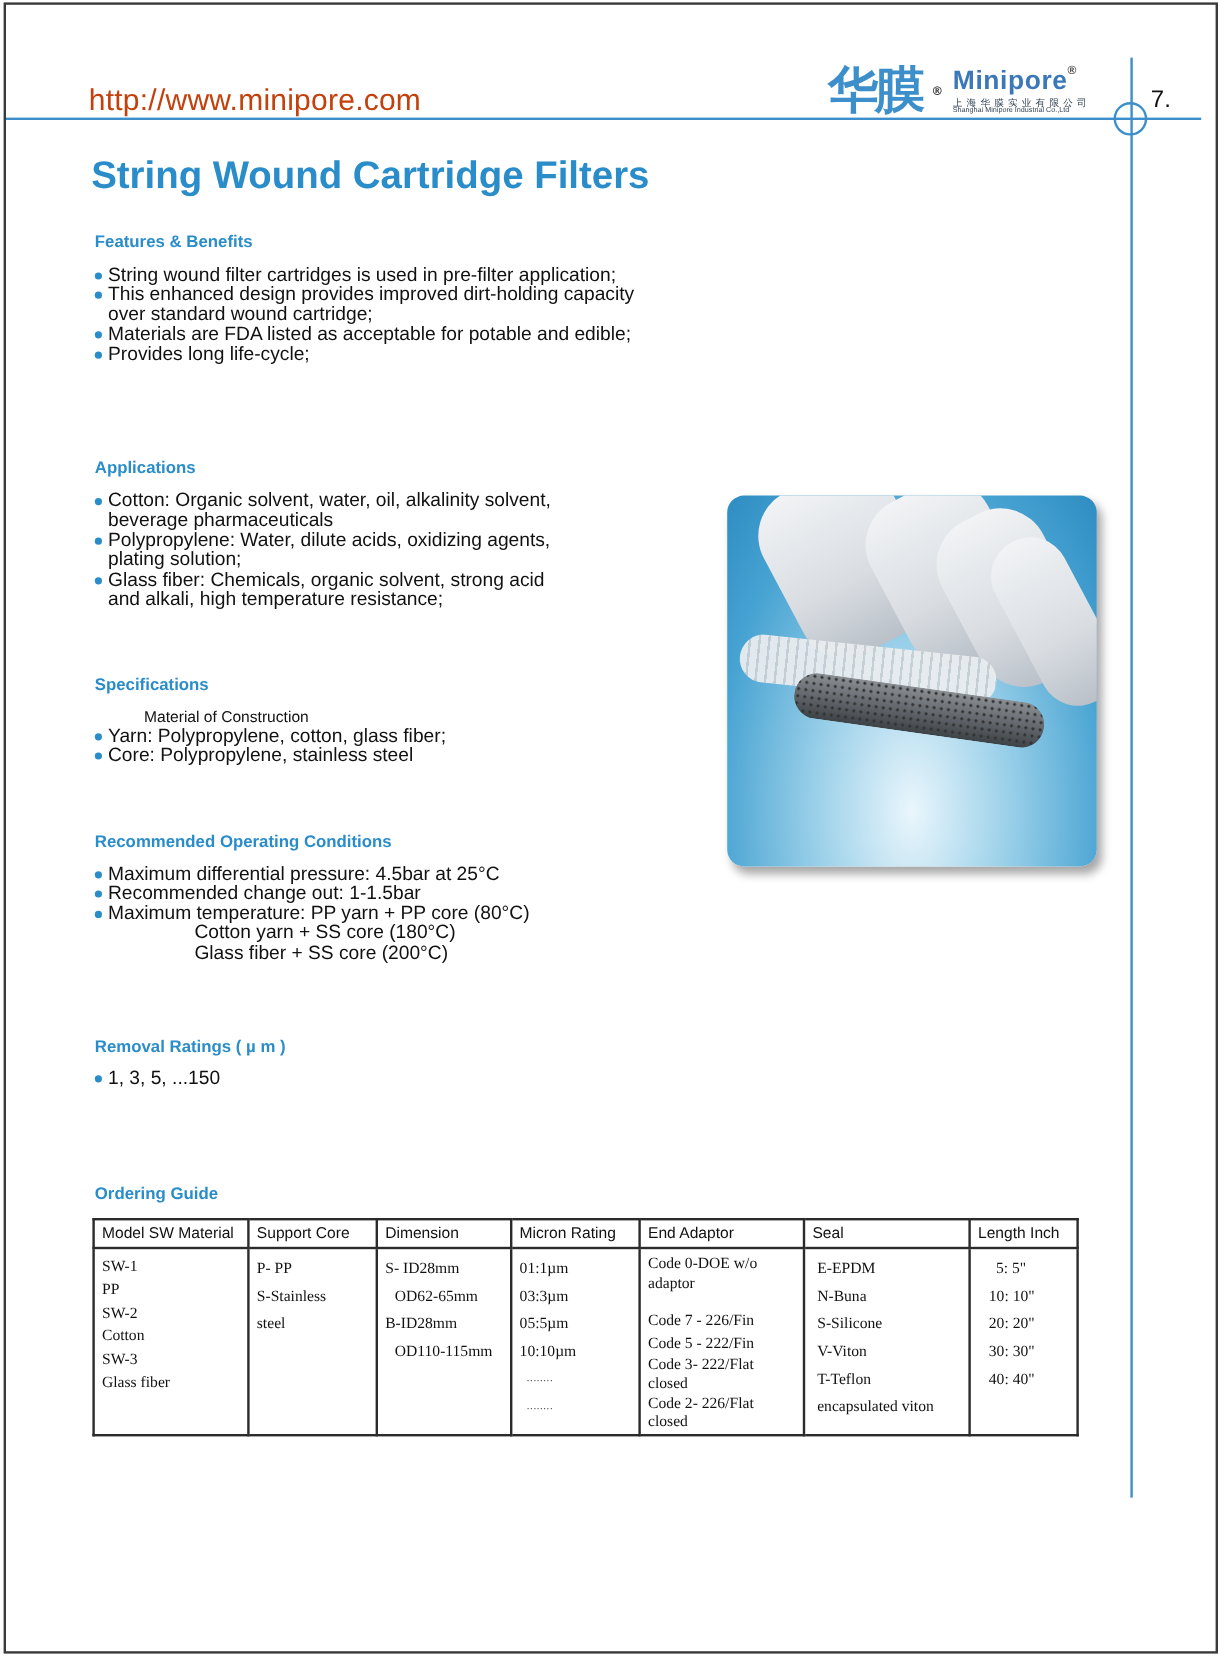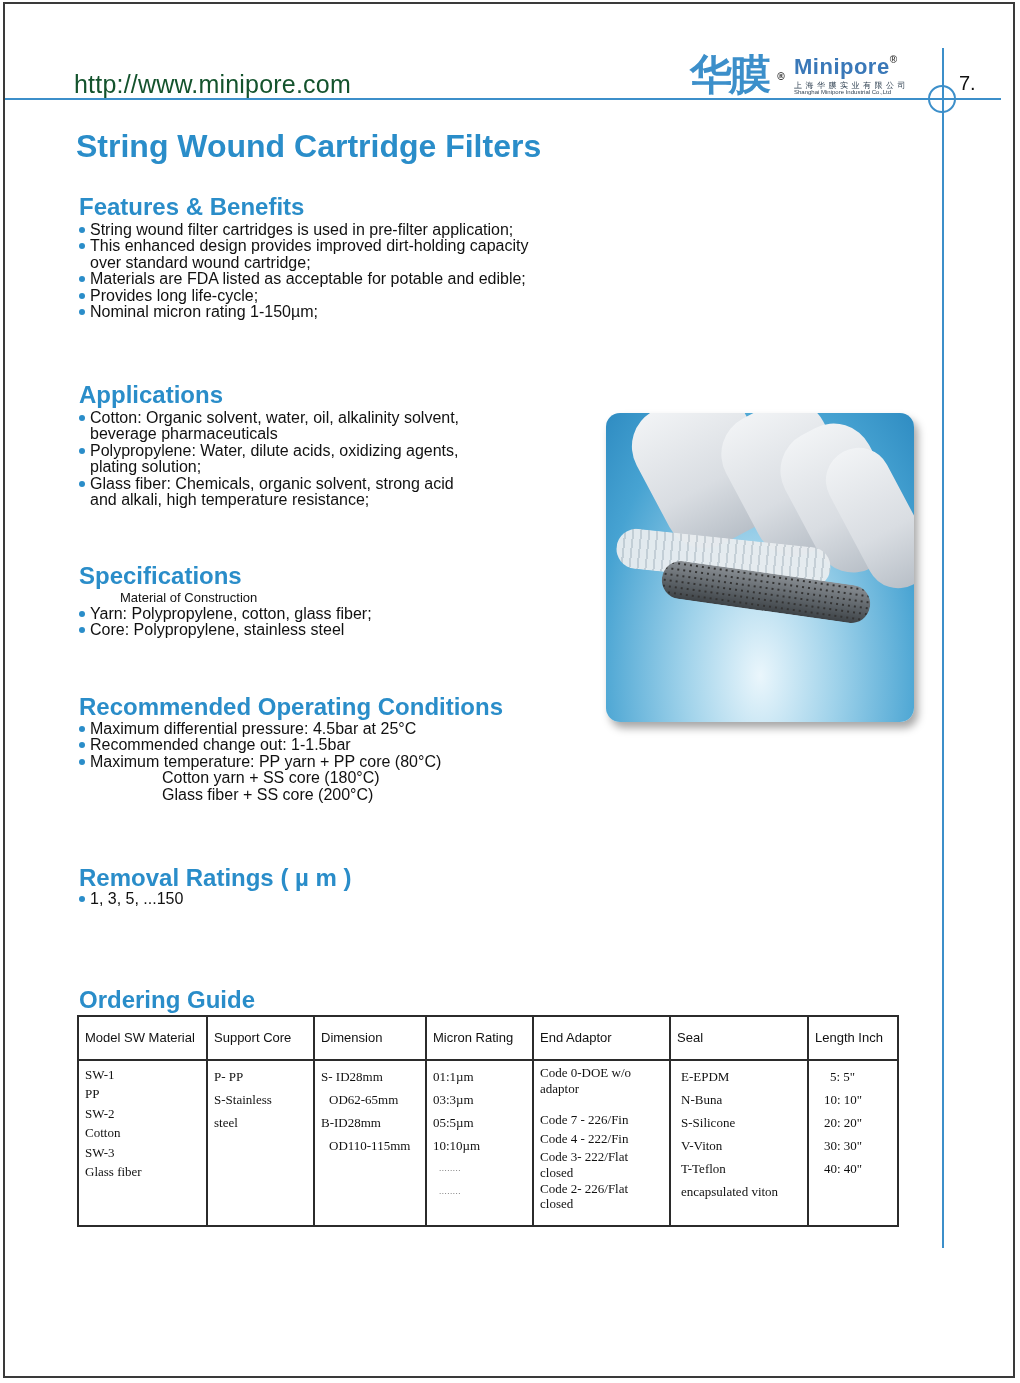--- a/index.html
+++ b/index.html
@@ -2,42 +2,42 @@
 <html><head>
 <meta charset="utf-8">
 <style>
   html, body { margin:0; padding:0; background:#ffffff; }
   body { width:1020px; height:1383px; position:relative; overflow:hidden; font-family:"Liberation Sans", sans-serif; color:#111; }
   .page-frame { position:absolute; left:3px; top:2px; width:1012px; height:1376px; border:2px solid #3a3a3a; box-sizing:border-box; }
   .header-line { position:absolute; left:5px; top:98px; width:996px; height:2px; background:#3c8fca; }
   .vert-line { position:absolute; left:942px; top:48px; width:2px; height:1200px; background:#3c8fca; }
   .crosshair { position:absolute; left:928px; top:85px; width:28px; height:28px; border:2px solid #3c8fca; border-radius:50%; box-sizing:border-box; }
   .page-num { position:absolute; left:959px; top:72px; font-size:20px; color:#111; }
-  .url { position:absolute; left:74px; top:70px; font-size:25px; color:#14532d; letter-spacing:0.2px; }
+  .url { position:absolute; left:74px; top:70px; font-size:25px; color:#c2410c; letter-spacing:0.2px; }
   .logo-cn { position:absolute; left:690px; top:50px; font-size:42px; font-weight:bold; color:#3c8fca; letter-spacing:-3px; line-height:50px; font-family:"DejaVu Sans", sans-serif; }
   .logo-cn .reg { font-size:10px; color:#444; position:absolute; left:86px; top:2px; letter-spacing:0; }
   .logo-en { position:absolute; left:794px; top:54px; font-size:22px; font-weight:bold; color:#3a78b8; letter-spacing:0.5px; }
   .logo-en .reg { font-size:10px; color:#444; vertical-align:top; }
   .logo-sub-cn { position:absolute; left:794px; top:80px; font-size:8px; color:#345; letter-spacing:3.5px; }
   .logo-sub-en { position:absolute; left:794px; top:89px; font-size:6px; color:#345; }
   .main-title { position:absolute; left:76px; top:128px; font-size:32px; font-weight:bold; color:#2a8dc9; }
-  .section-title { position:absolute; left:79px; font-size:24px; font-weight:bold; color:#2a8dc9; }
+  .section-title { position:absolute; left:79px; font-size:14px; font-weight:bold; color:#2a8dc9; }
   .list { position:absolute; left:79px; font-size:16px; line-height:16.4px; color:#111; margin:0; padding:0; list-style:none; }
   .list li { position:relative; padding-left:11px; }
   .list li .dot { position:absolute; left:0; top:5px; width:6px; height:6px; border-radius:50%; background:#2a8dc9; }
   .list .indent { padding-left:83px; }
   .plain { position:absolute; left:79px; font-size:13px; color:#111;margin-left:41px; }
   .product-photo { position:absolute; left:606px; top:413px; width:308px; height:309px; border-radius:14px;
     background: radial-gradient(ellipse at 50% 85%, #eaf6fc 0%, #9fd2ea 35%, #47a3d2 75%, #2f8cc2 100%);
     box-shadow: 4px 6px 8px rgba(0,0,0,0.35); overflow:hidden; }
   .cyl { position:absolute; border-radius:28px; background:linear-gradient(180deg,#f1f3f5 0%,#d9dde2 60%,#b9c0c8 100%); transform-origin:center; }
   .cyl.mesh { background:repeating-linear-gradient(90deg,#e9edf0 0 6px,#c8d0d6 6px 8px), #e8ecef; opacity:0.95; }
   .cyl.steel { background:radial-gradient(circle,#333 1px,transparent 1.5px) 0 0/6px 6px, linear-gradient(180deg,#8a8f94,#5b6166 60%,#3d4246); }
   .table { position:absolute; left:77px; top:1015px; width:822px; border-collapse:collapse; font-size:13px; color:#111; }
-  .table th, .table td { border:2px solid #2b2b2b; vertical-align:top; text-align:left; padding:13px 6px; font-weight:normal; }
+  .table th, .table td { border:2px solid #2b2b2b; vertical-align:top; text-align:left; padding:3px 6px; font-weight:normal; }
   .table th { height:16px; }
   .table td { height:144px; line-height:19.4px; padding-top:4px; }
   .table td.adaptor { line-height:15.6px; }
   .table td.len { padding-left:15px; }
   .cell-line { display:block;font-family:Liberation Serif, serif; }
   .dots { letter-spacing:0.5px; font-size:9px; color:#555; padding-left:6px; }
 </style>
 </head>
 <body>
 
@@ -56,21 +56,20 @@
 
 <div class="main-title">String Wound  Cartridge Filters</div>
 
 <div class="section-title" style="top:193px">Features &amp; Benefits</div>
 <ul class="list" style="top:222px">
   <li><span class="dot"></span><span>String wound filter cartridges is used in pre-filter application;</span></li>
   <li><span class="dot"></span><span>This enhanced design provides improved dirt-holding capacity</span></li>
   <li><span>over standard wound cartridge;</span></li>
   <li><span class="dot"></span><span>Materials are FDA listed as acceptable for potable and edible;</span></li>
   <li><span class="dot"></span><span>Provides long life-cycle;</span></li>
-  <li><span class="dot"></span><span>Nominal micron rating 1-150µm;</span></li>
 </ul>
 
 <div class="section-title" style="top:381px">Applications</div>
 <ul class="list" style="top:410px">
   <li><span class="dot"></span><span>Cotton: Organic solvent, water, oil, alkalinity solvent,</span></li>
   <li><span>beverage  pharmaceuticals</span></li>
   <li><span class="dot"></span><span>Polypropylene: Water, dilute acids, oxidizing agents,</span></li>
   <li><span>plating solution;</span></li>
   <li><span class="dot"></span><span>Glass fiber: Chemicals, organic solvent, strong acid</span></li>
   <li><span>and alkali, high temperature resistance;</span></li>
@@ -145,21 +144,21 @@
         <span class="cell-line">03:3µm</span>
         <span class="cell-line">05:5µm</span>
         <span class="cell-line">10:10µm</span>
         <span class="cell-line dots">........</span>
         <span class="cell-line dots">........</span>
       </td>
       <td class="adaptor">
         <span class="cell-line">Code 0-DOE w/o</span>
         <span class="cell-line">adaptor</span>
         <span class="cell-line" style="margin-top:16px">Code 7 - 226/Fin</span>
-        <span class="cell-line" style="margin-top:3px">Code 4 - 222/Fin</span>
+        <span class="cell-line" style="margin-top:3px">Code 5 - 222/Fin</span>
         <span class="cell-line" style="margin-top:3px">Code 3- 222/Flat</span>
         <span class="cell-line">closed</span>
         <span class="cell-line">Code 2- 226/Flat</span>
         <span class="cell-line">closed</span>
       </td>
       <td style="line-height:23px;padding-left:10px">
         <span class="cell-line">E-EPDM</span>
         <span class="cell-line">N-Buna</span>
         <span class="cell-line">S-Silicone</span>
         <span class="cell-line">V-Viton</span>

